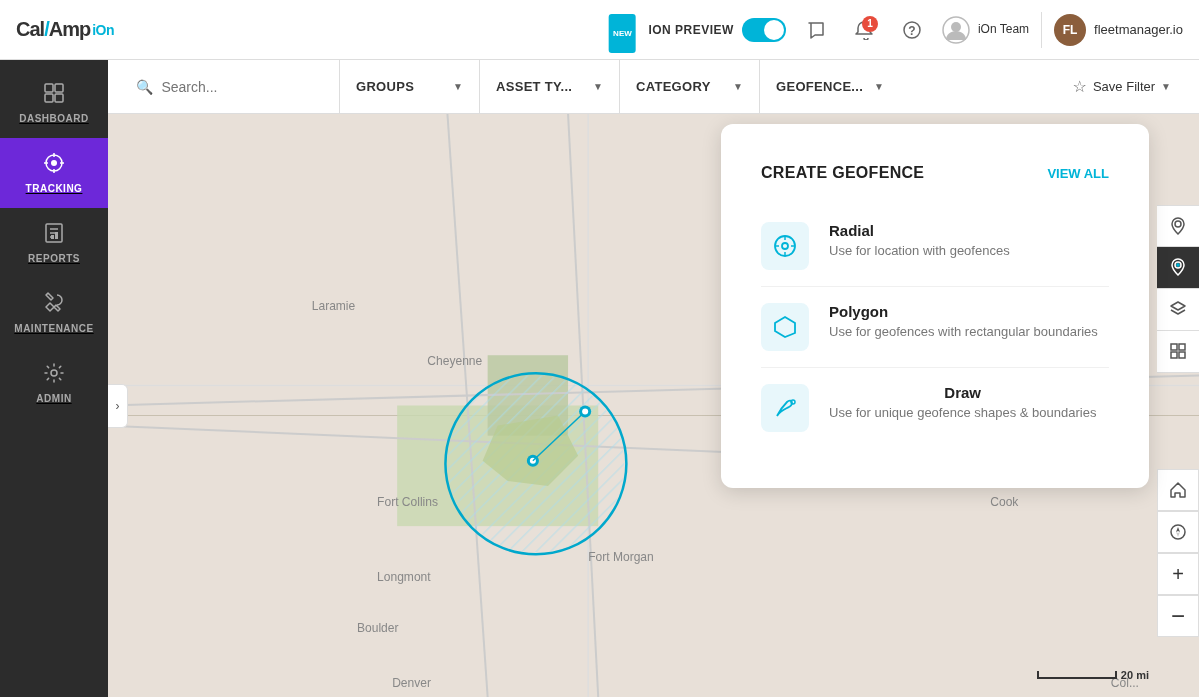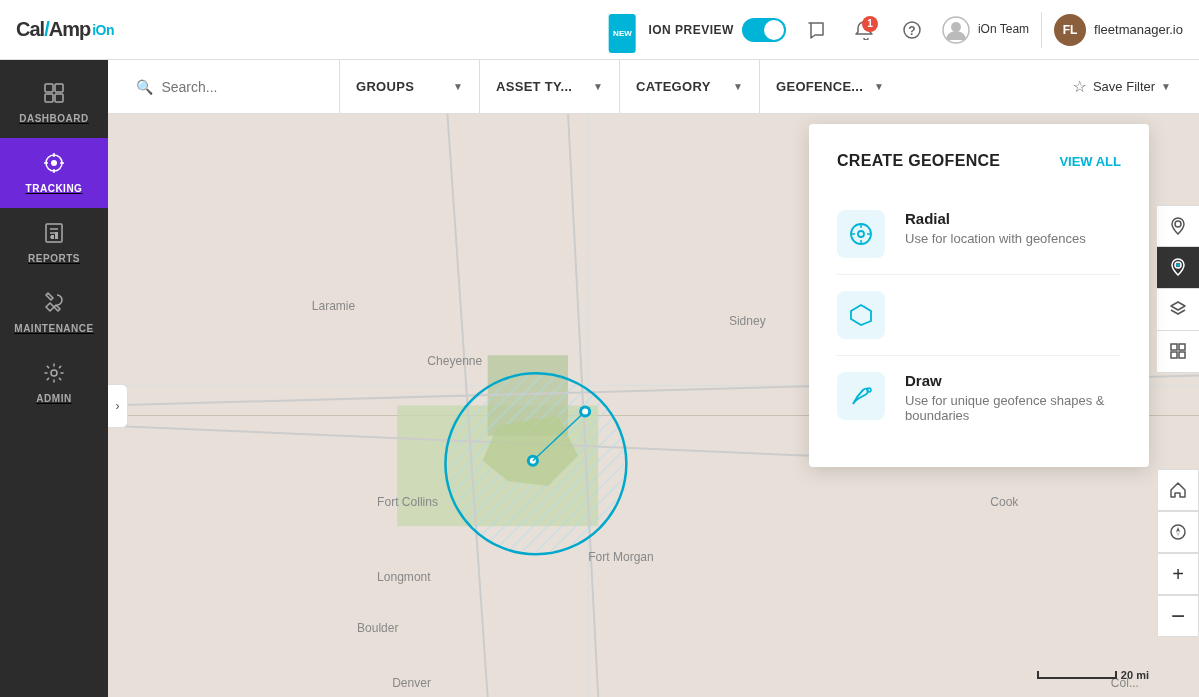--- a/index.html
+++ b/index.html
@@ -287,26 +287,26 @@
       cursor: pointer;
       color: #333;
       font-size: 16px;
     }
 
     
     .geofence-panel {
       position: absolute;
       top: 10px;
       right: 50px;
-      width: 340px;
+      width: 428px;
       background: #fff;
-      border-radius: 4px;
+      border-radius: 12px;
       box-shadow: 0 4px 20px rgba(0,0,0,0.15);
       z-index: 300;
-      padding: 28px;
+      padding: 40px;
     }
     .geofence-header {
       display: flex;
       align-items: center;
       justify-content: space-between;
       margin-bottom: 24px;
     }
     .geofence-title {
       font-size: 16px;
       font-weight: 700;
@@ -320,21 +320,21 @@
       cursor: pointer;
     }
     .geofence-option {
       display: flex;
       align-items: flex-start;
       gap: 20px;
       padding: 16px 0;
       border-bottom: 1px solid #f0f0f0;
       cursor: pointer;
     }
-    .geofence-option:last-child { border-bottom: none; }
+    .geofence-option:last-child { border-bottom: none; text-align: center; }
     .geofence-option-icon {
       width: 48px;
       height: 48px;
       background: #e8f7fb;
       border-radius: 8px;
       display: flex;
       align-items: center;
       justify-content: center;
       flex-shrink: 0;
     }
@@ -647,20 +647,24 @@
             <div class="geofence-option-desc">Use for location with geofences</div>
           </div>
         </div>
 
         <div class="geofence-option">
           <div class="geofence-option-icon">
             <svg width="28" height="28" viewBox="0 0 28 28">
               <polygon points="14,4 24,10 24,20 14,24 4,18 4,10" fill="none" stroke="#00b4d8" stroke-width="1.8"></polygon>
             </svg>
           </div>
+          <div class="geofence-option-text">
+            <div class="geofence-option-name">Polygon</div>
+            <div class="geofence-option-desc">Use for geofences with rectangular boundaries</div>
+          </div>
         </div>
 
         <div class="geofence-option">
           <div class="geofence-option-icon">
             <svg width="28" height="28" viewBox="0 0 28 28">
               <path d="M6 22c2-4 6-10 10-14 2-2 5-2 5 1s-3 4-5 5c-4 2-8 5-10 8z" fill="none" stroke="#00b4d8" stroke-width="1.8" stroke-linecap="round"></path>
               <circle cx="22" cy="8" r="2" fill="none" stroke="#00b4d8" stroke-width="1.5"></circle>
             </svg>
           </div>
           <div class="geofence-option-text">

